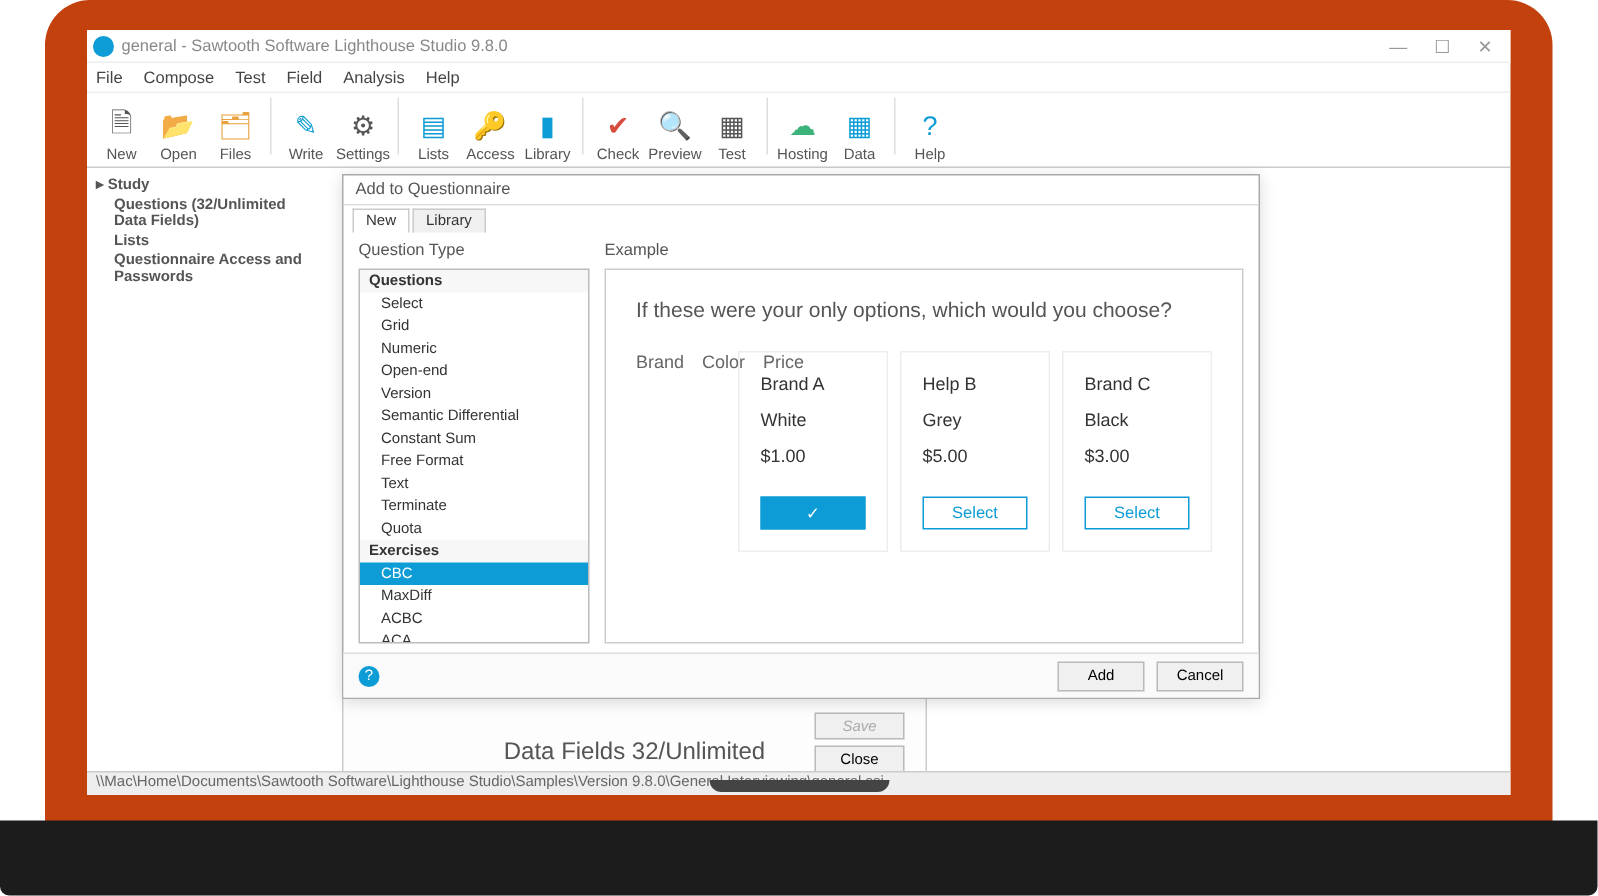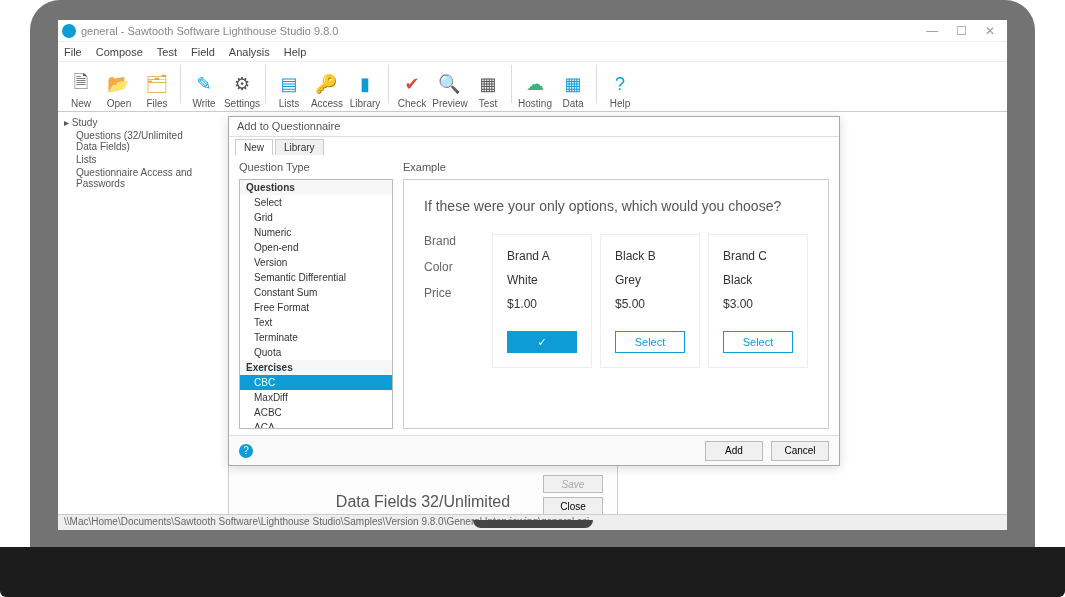--- a/index.html
+++ b/index.html
@@ -11,21 +11,21 @@
     width: 1065px;
     height: 597px;
     overflow: hidden;
     position: relative;
   }
   
   .laptop {
     position: absolute;
     left: 30px; top: 0;
     width: 1005px; height: 560px;
-    background: #737373;
+    background: #c2410c;
     border-radius: 30px 30px 0 0;
     padding: 20px 28px 0 28px;
   }
   .screen {
     width: 100%; height: 510px;
     background: #fff;
     position: relative;
     overflow: hidden;
   }
   .laptop-base {
@@ -120,20 +120,21 @@
   .body {
     display: flex;
     position: absolute;
     top: 92px; bottom: 16px; left: 0; right: 0;
   }
   .tree {
     width: 150px;
     padding: 4px 6px;
     font-size: 10px;
     color: #555;
+    font-weight: bold;
   }
   .tree-item { padding: 1px 0; }
   .tree-child { padding-left: 12px; }
 
   
   .backpane {
     position: absolute;
     left: 170px; top: 40px;
     width: 390px; height: 420px;
     border: 1px solid #ccc;
@@ -444,36 +445,36 @@
                 <div class="qitem">MaxDiff</div>
                 <div class="qitem">ACBC</div>
                 <div class="qitem">ACA</div>
               </div>
         </div>
         <div class="example-col">
           <div class="col-label">Example</div>
           <div class="example-box">
             <div class="example-q">If these were your only options, which would you choose?</div>
             <div class="cbc-grid" id="cbc-grid">
-                  <div style="display: flex; flex-direction: column; gap: 12px;">
+                  <div style="display: flex; flex-direction: row; gap: 12px;">
                     <div class="lab">Brand</div>
                     <div class="lab">Color</div>
                     <div class="lab">Price</div>
                   </div>
                   <div class="card-wrapper">
                     <div class="cbc-card">
                       <div>Brand A</div>
                       <div>White</div>
                       <div>$1.00</div>
                       <button class="sel-btn primary">✓</button>
                     </div>
                   </div>
                   <div class="card-wrapper">
                     <div class="cbc-card">
-                      <div>Black B</div>
+                      <div>Help B</div>
                       <div>Grey</div>
                       <div>$5.00</div>
                       <button class="sel-btn">Select</button>
                     </div>
                   </div>
                   <div class="card-wrapper">
                     <div class="cbc-card">
                       <div>Brand C</div>
                       <div>Black</div>
                       <div>$3.00</div>

